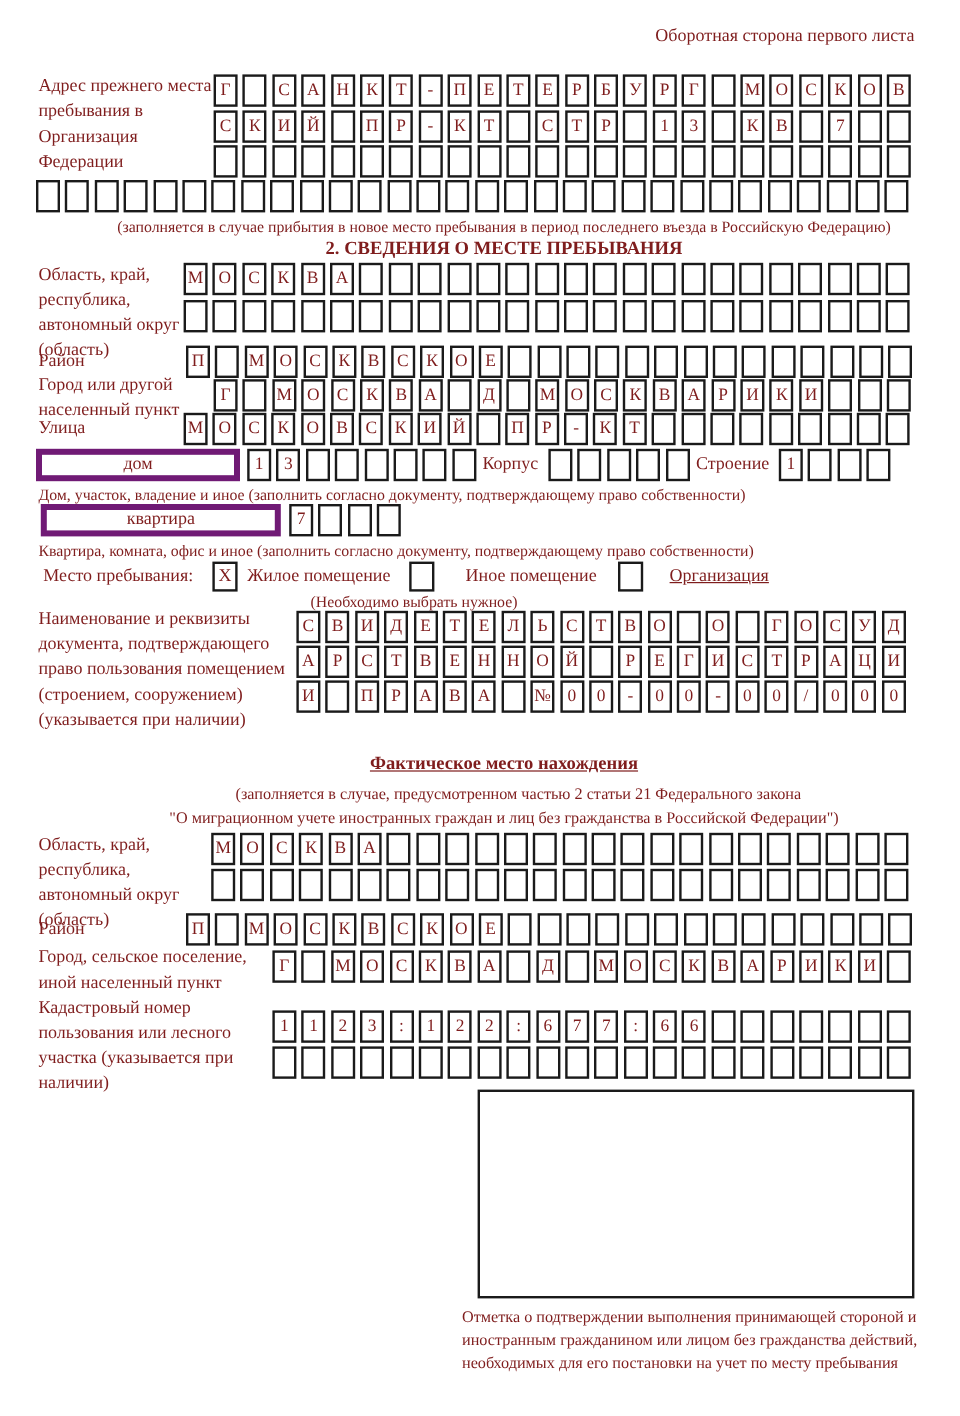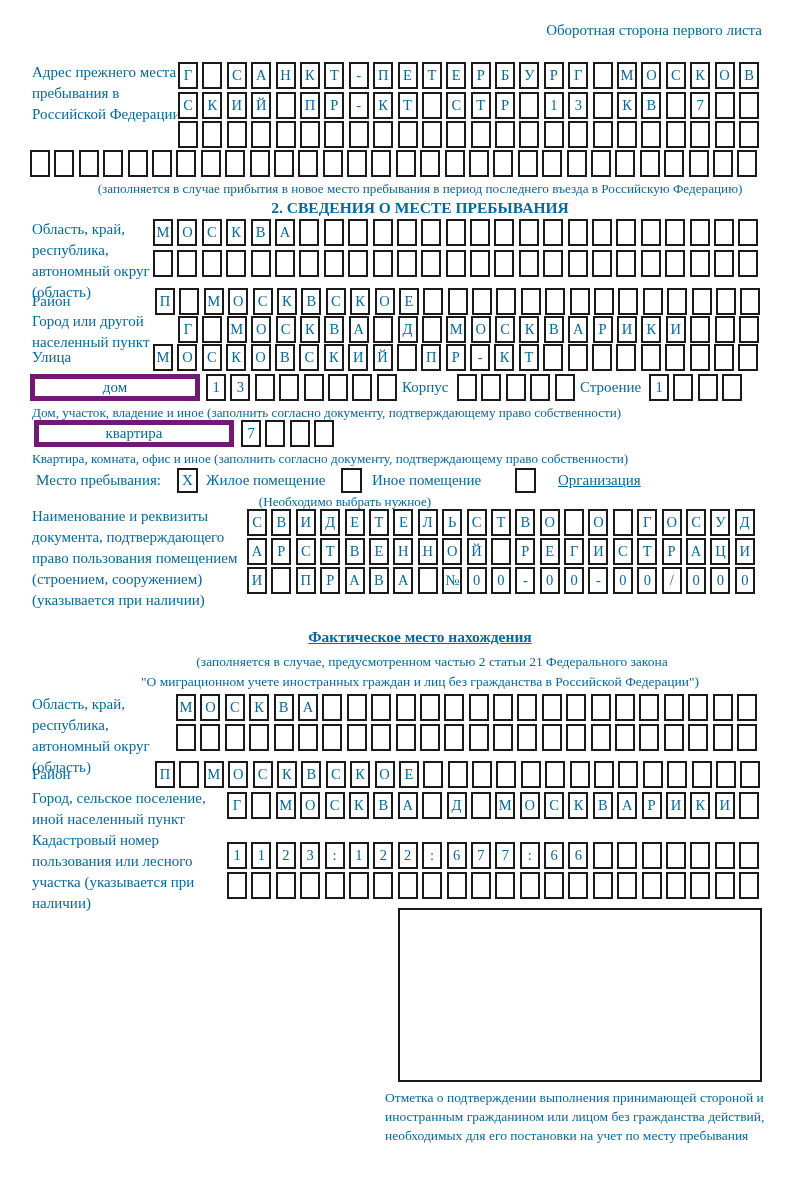--- a/index.html
+++ b/index.html
@@ -1,18 +1,18 @@
 <!DOCTYPE html>
 <html><head>
 <meta charset="utf-8">
 <style>
   html,body{margin:0;padding:0;background:#fff;}
   .page{
     position:relative;width:800px;height:1180px;background:#fff;
-    font-family:"Liberation Serif",serif;color:#0369a1;overflow:hidden;
+    font-family:"Liberation Serif",serif;color:#7f1d1d;overflow:hidden;
   }
   .abs{position:absolute;}
   .lbl{font-size:15px;line-height:21px;}
   .note{font-size:13.2px;line-height:17px;}
   .title{font-size:15.5px;font-weight:bold;}
   .center{left:0;width:800px;text-align:center;margin-left:20px;}
   .cellrow{position:absolute;display:flex;gap:4.4px;}
   .cell{
     flex:0 0 20px;width:20px;height:27px;box-sizing:border-box;
     border:2px solid #1a1a1a;background:#fff;
@@ -29,21 +29,21 @@
   }
   .stampbox{position:absolute;box-sizing:border-box;border:2px solid #1a1a1a;background:#fff;}
 </style>
 </head>
 <body>
 
 <div class="page">
 
   <div class="abs lbl" style="top:20px;right:38px;">Оборотная сторона первого листа</div>
 
-  <div class="abs lbl" style="left:32px;top:62px;width:152px;">Адрес прежнего места пребывания в Российской Федерации</div>
+  <div class="abs lbl" style="left:32px;top:62px;width:152px;">Адрес прежнего места пребывания в Организация Федерации</div>
   <div class="cellrow" style="left:178px;top:62px;">
       <span class="cell">Г</span>
       <span class="cell"></span>
       <span class="cell">С</span>
       <span class="cell">А</span>
       <span class="cell">Н</span>
       <span class="cell">К</span>
       <span class="cell">Т</span>
       <span class="cell">-</span>
       <span class="cell">П</span>
@@ -327,21 +327,21 @@
       <span class="cell"></span>
       <span class="cell"></span>
       <span class="cell"></span>
     </div>
   <div class="abs note" style="left:32px;top:450px;">Квартира, комната, офис и иное (заполнить согласно документу, подтверждающему право собственности)</div>
 
   <div class="abs lbl" style="left:36px;top:470px;">Место пребывания:</div>
   <div class="checkbox" style="left:177px;top:468px;">X</div>
   <div class="abs lbl" style="left:206px;top:470px;">Жилое помещение</div>
   <div class="checkbox" style="left:341px;top:468px;"></div>
-  <div class="abs lbl" style="left:372px;top:470px;">Иное помещение</div>
+  <div class="abs lbl" style="left:388px;top:470px;">Иное помещение</div>
   <div class="checkbox" style="left:515px;top:468px;"></div>
   <div class="abs lbl" style="left:558px;top:470px;text-decoration:underline;">Организация</div>
   <div class="abs note" style="left:0;width:690px;top:493px;text-align:center;">(Необходимо выбрать нужное)</div>
 
   <div class="abs lbl" style="left:32px;top:506px;width:215px;">Наименование и реквизиты документа, подтверждающего право пользования помещением (строением, сооружением) (указывается при наличии)</div>
   <div class="cellrow" style="left:247px;top:509px;">
       <span class="cell">С</span>
       <span class="cell">В</span>
       <span class="cell">И</span>
       <span class="cell">Д</span>

